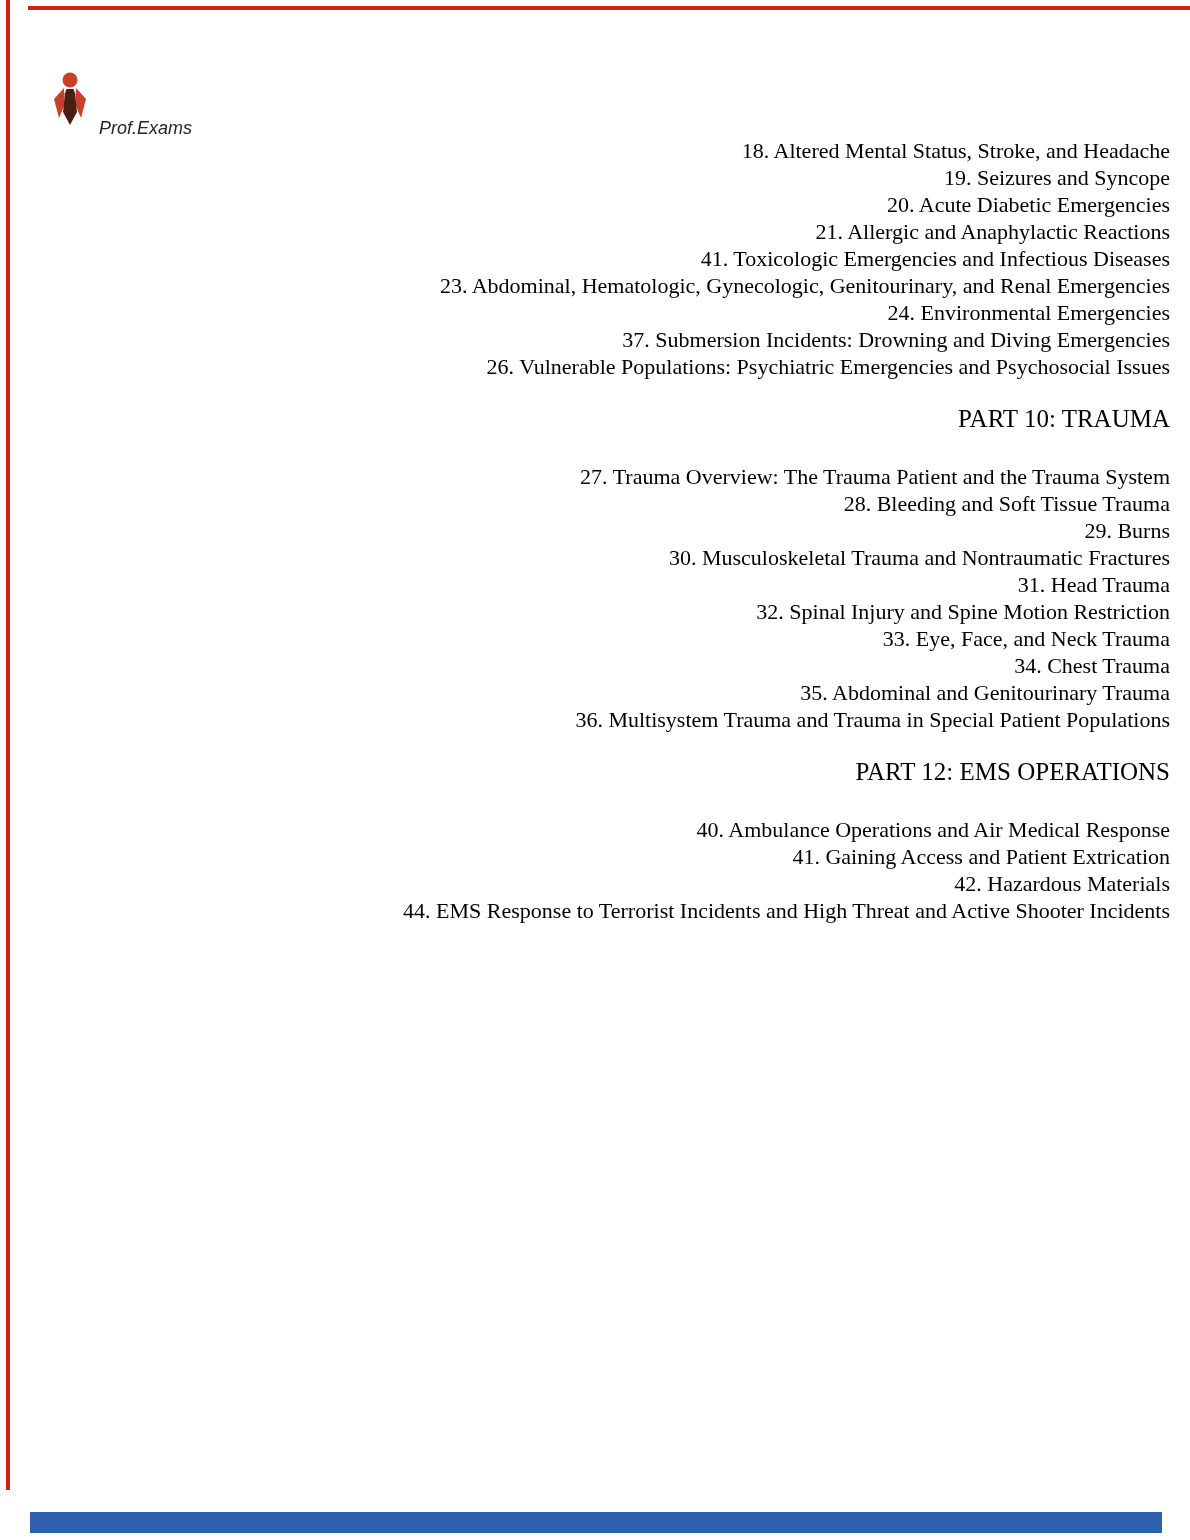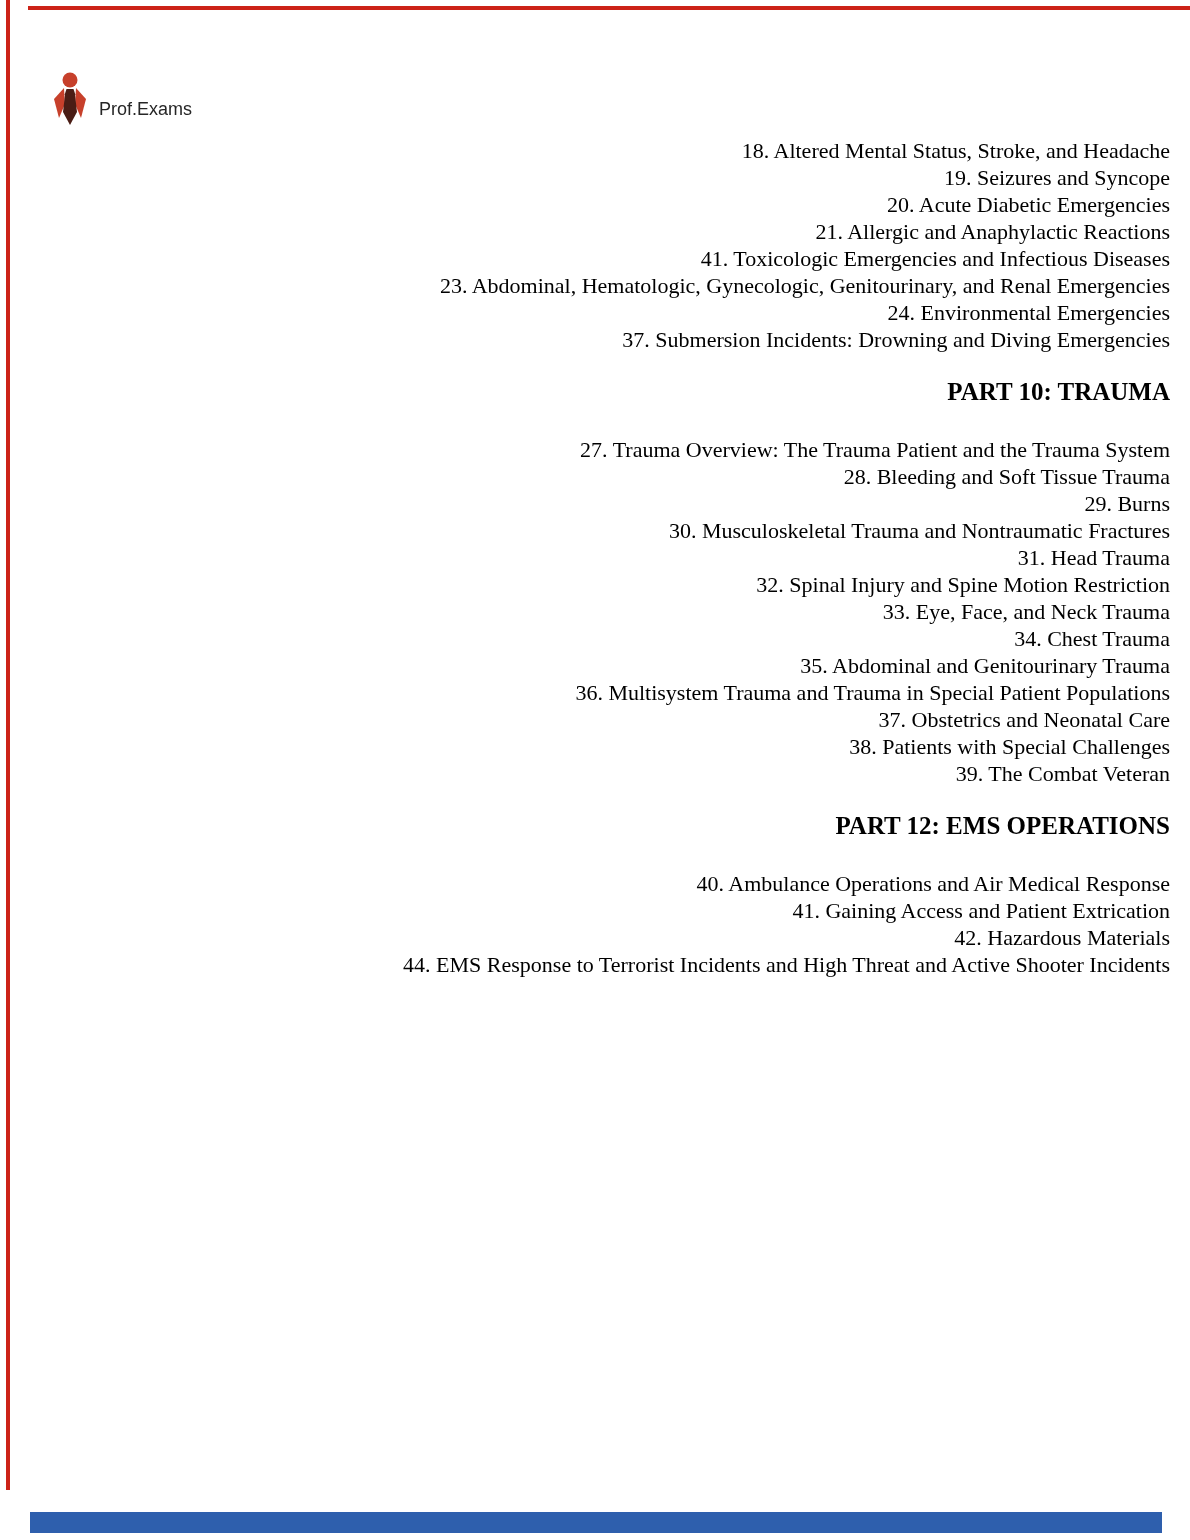--- a/index.html
+++ b/index.html
@@ -26,36 +26,36 @@
   .border-left{
     position:absolute;left:6px;top:0;width:4px;height:1490px;
     background:var(--line-red);
   }
   .footer-bar{
     position:absolute;left:30px;top:1512px;width:1132px;height:21px;
     background:var(--footer-blue);
   }
   .logo-row{
     position:absolute;left:53px;top:72px;
-    display:flex;align-items:center;
+    display:flex;align-items:flex-end;font-style:italic;
   }
   .logo-row svg{display:block;}
   .brand-name{
     font-family:"Liberation Sans", sans-serif;
     font-size:18px;line-height:1;
     color:var(--brand-text);
     margin-left:12px;
     position:relative;top:9px;
     white-space:nowrap;
   }
   #toc{
     position:absolute;left:33px;top:137px;right:20px;text-align:right;
   }
   .part-heading{
-    font-size:25px;font-weight:bold;
+    font-size:25px;font-weight:normal;
     line-height:26px;
     margin:26px 0 31px 0;
     white-space:nowrap;
   }
   .chapter-list{
     padding-left:35px;
   }
   .toc-item{
     font-size:22px;
     line-height:27px;
@@ -84,38 +84,34 @@
   <main id="toc">
       <div class="chapter-list">
         <div class="toc-item">18. Altered Mental Status, Stroke, and Headache</div>
         <div class="toc-item">19. Seizures and Syncope</div>
         <div class="toc-item">20. Acute Diabetic Emergencies</div>
         <div class="toc-item">21. Allergic and Anaphylactic Reactions</div>
         <div class="toc-item">41. Toxicologic Emergencies and Infectious Diseases</div>
         <div class="toc-item">23. Abdominal, Hematologic, Gynecologic, Genitourinary, and Renal Emergencies</div>
         <div class="toc-item">24. Environmental Emergencies</div>
         <div class="toc-item">37. Submersion Incidents: Drowning and Diving Emergencies</div>
+        <div class="toc-item">26. Vulnerable Populations: Psychiatric Emergencies and Psychosocial Issues</div>
       </div>
       <h2 class="part-heading">PART 10: TRAUMA</h2>
       <div class="chapter-list">
         <div class="toc-item">27. Trauma Overview: The Trauma Patient and the Trauma System</div>
         <div class="toc-item">28. Bleeding and Soft Tissue Trauma</div>
         <div class="toc-item">29. Burns</div>
         <div class="toc-item">30. Musculoskeletal Trauma and Nontraumatic Fractures</div>
         <div class="toc-item">31. Head Trauma</div>
         <div class="toc-item">32. Spinal Injury and Spine Motion Restriction</div>
         <div class="toc-item">33. Eye, Face, and Neck Trauma</div>
         <div class="toc-item">34. Chest Trauma</div>
         <div class="toc-item">35. Abdominal and Genitourinary Trauma</div>
         <div class="toc-item">36. Multisystem Trauma and Trauma in Special Patient Populations</div>
-      </div>
-      <div class="chapter-list">
-        <div class="toc-item">37. Obstetrics and Neonatal Care</div>
-        <div class="toc-item">38. Patients with Special Challenges</div>
-        <div class="toc-item">39. The Combat Veteran</div>
       </div>
       <h2 class="part-heading">PART 12: EMS OPERATIONS</h2>
       <div class="chapter-list">
         <div class="toc-item">40. Ambulance Operations and Air Medical Response</div>
         <div class="toc-item">41. Gaining Access and Patient Extrication</div>
         <div class="toc-item">42. Hazardous Materials</div>
         <div class="toc-item">44. EMS Response to Terrorist Incidents and High Threat and Active Shooter Incidents</div>
       </div>
     </main>
 

